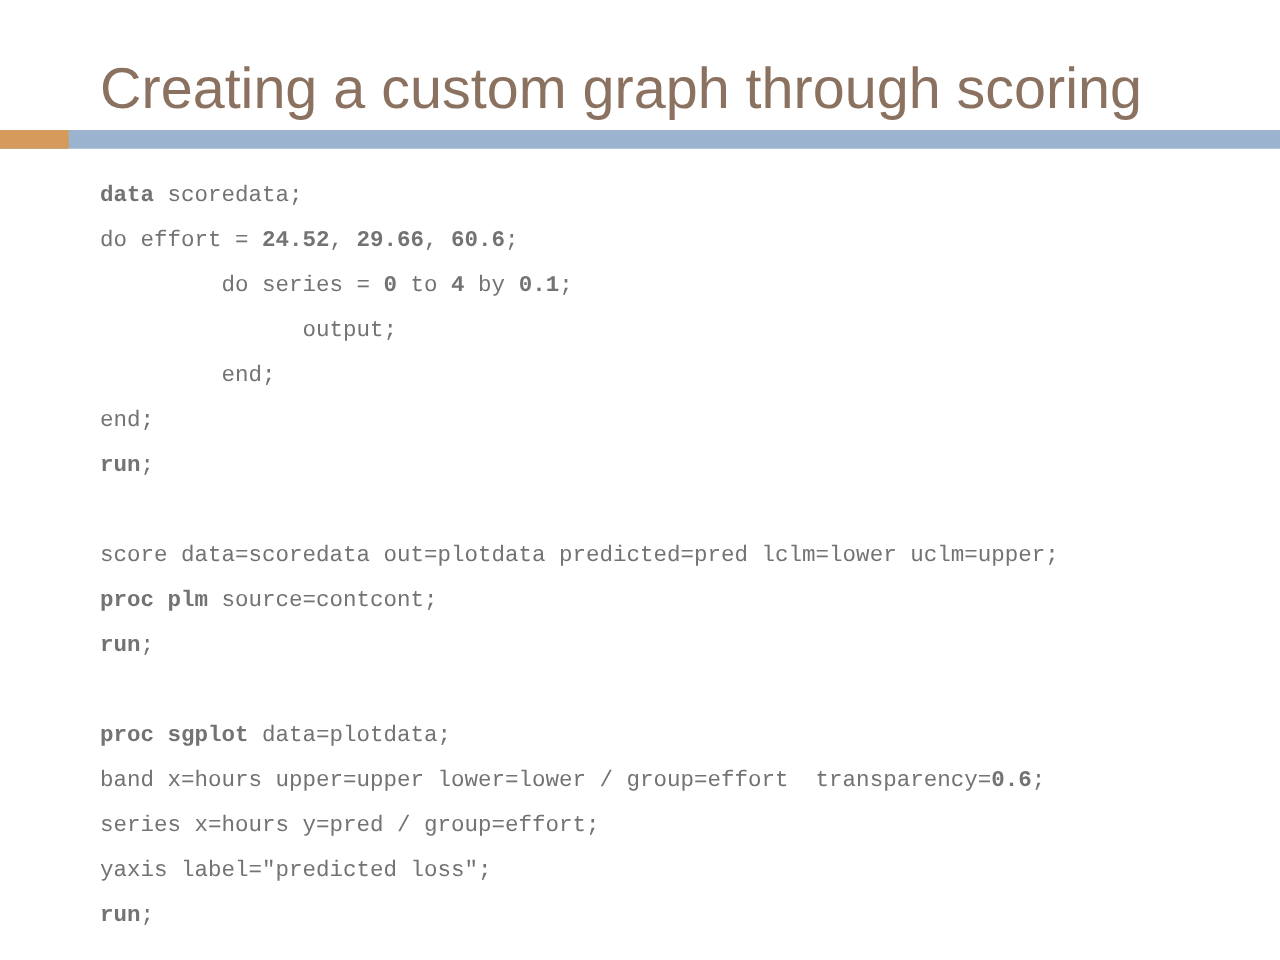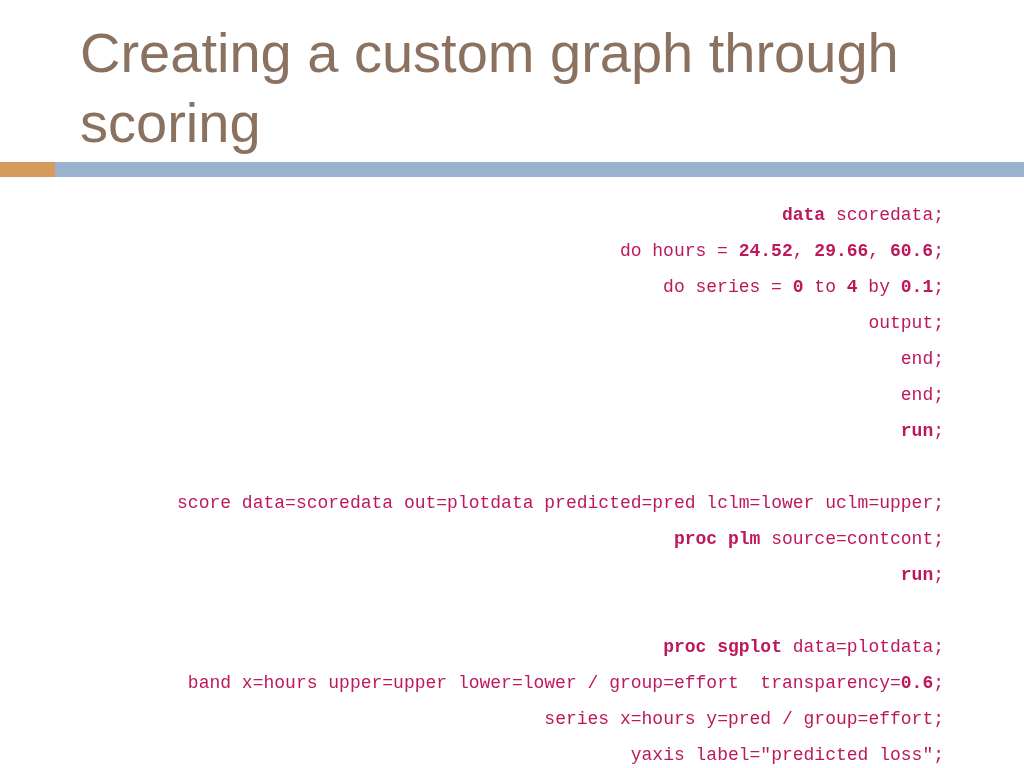--- a/index.html
+++ b/index.html
@@ -10,26 +10,27 @@
     background: #ffffff;
     font-family: Arial, sans-serif;
     overflow: hidden;
   }
   .slide {
     width: 100%;
     height: 100%;
     position: relative;
   }
   .title {
-    font-size: 56px;
+    font-size: 46px;
     color: #8b7260;
     padding: 18px 0 0 80px;
     line-height: 1.25;
     font-weight: normal;
     font-family: "Segoe UI", Arial, sans-serif;
+    margin-top: 24px;
   }
   .divider {
     position: relative;
     height: 15px;
     background: #9bb3ce;
     margin-top: 4px;
   }
   .divider-accent {
     position: absolute;
     left: 0;
@@ -37,40 +38,39 @@
     width: 55px;
     height: 15px;
     background: #d69a5c;
   }
   .content {
     padding: 20px 80px 0 80px;
   }
   .code-line {
     font-family: "Courier New", monospace;
     font-size: 18px;
-    color: #be185d;
+    color: #737373;
     line-height: 2.0;
     white-space: pre;
-    text-align: right;
   }
   .bold {
     font-weight: bold;
   }
 </style>
 </head>
 <body>
 
 <div class="slide">
   <div class="title">Creating a custom graph through scoring</div>
   <div class="divider">
     <div class="divider-accent"></div>
   </div>
   <div class="content">
     <div class="code-line"><span class="bold">data</span><span> scoredata;</span></div>
-    <div class="code-line"><span>do hours = </span><span class="bold">24.52</span><span>, </span><span class="bold">29.66</span><span>, </span><span class="bold">60.6</span><span>;</span></div>
+    <div class="code-line"><span>do effort = </span><span class="bold">24.52</span><span>, </span><span class="bold">29.66</span><span>, </span><span class="bold">60.6</span><span>;</span></div>
     <div class="code-line"><span>         do series = </span><span class="bold">0</span><span> to </span><span class="bold">4</span><span> by </span><span class="bold">0.1</span><span>;</span></div>
     <div class="code-line">               output;</div>
     <div class="code-line">         end;</div>
     <div class="code-line">end;</div>
     <div class="code-line"><span class="bold">run</span><span>;</span></div>
     <div class="code-line"> </div>
     <div class="code-line">score data=scoredata out=plotdata predicted=pred lclm=lower uclm=upper;</div>
     <div class="code-line"><span class="bold">proc</span><span> </span><span class="bold">plm</span><span> source=contcont;</span></div>
     <div class="code-line"><span class="bold">run</span><span>;</span></div>
     <div class="code-line"> </div>

